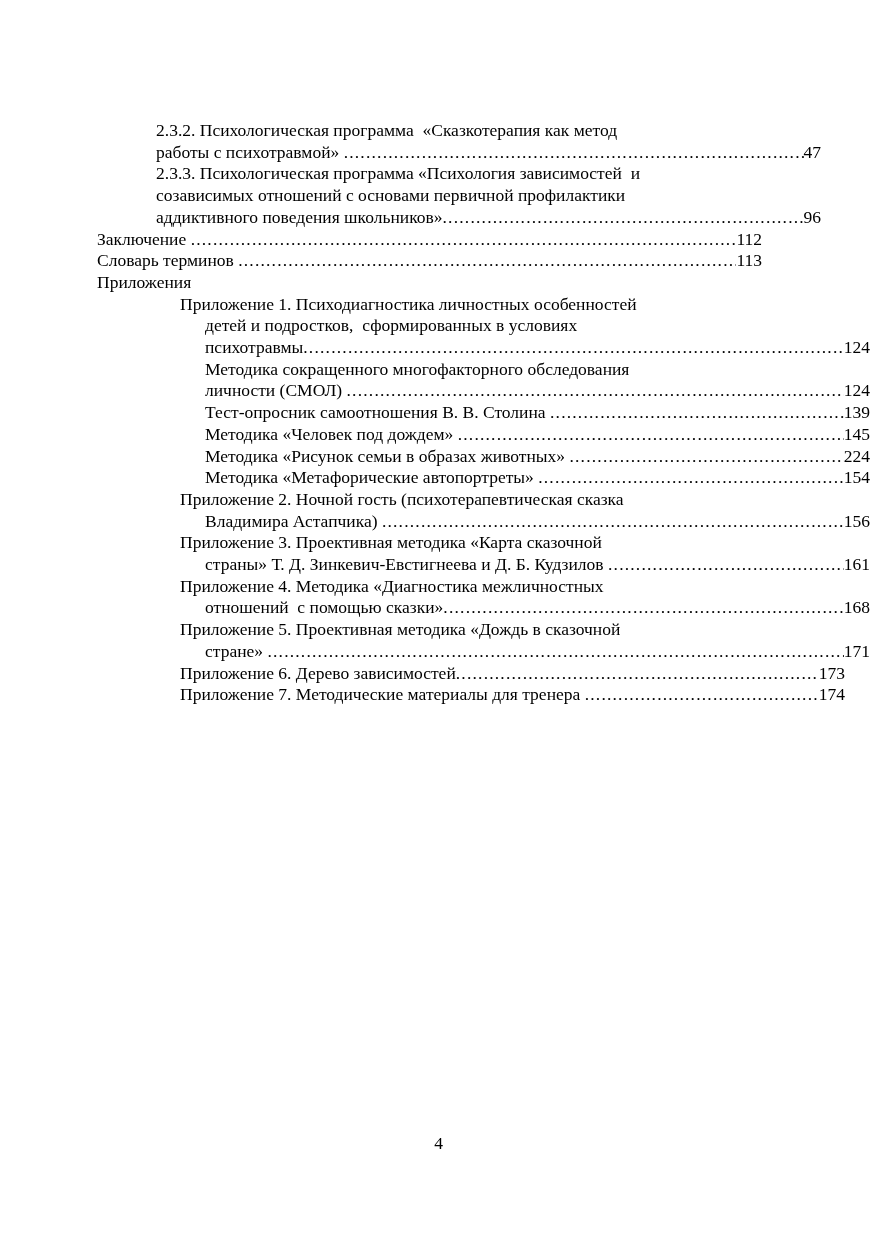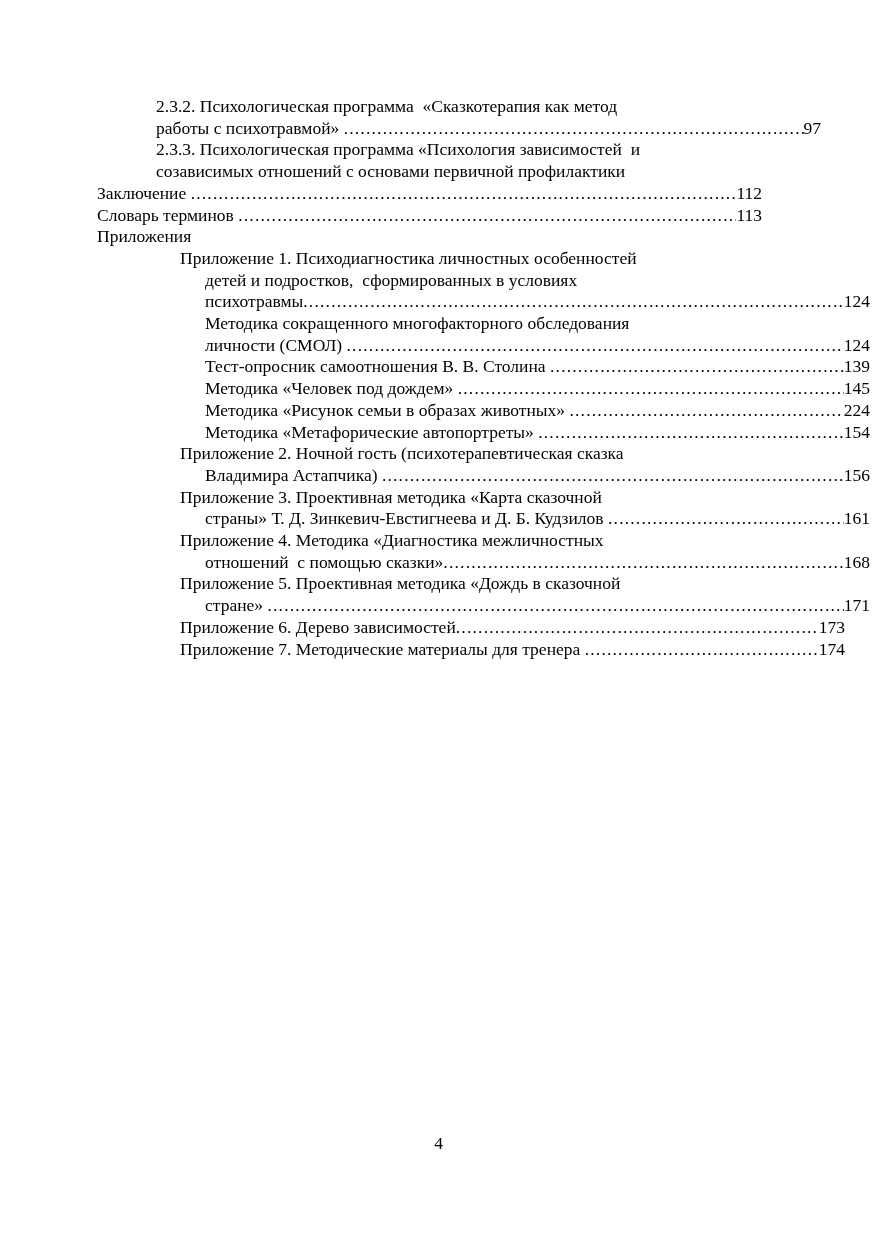--- a/index.html
+++ b/index.html
@@ -11,21 +11,21 @@
     height: 1240px;
     position: relative;
     background: #ffffff;
     font-family: "Liberation Serif", "DejaVu Serif", serif;
     color: #000000;
     overflow: hidden;
   }
   .toc {
     position: absolute;
     left: 97px;
-    top: 96px;
+    top: 120px;
     width: 665px;
     font-size: 17.5px;
     line-height: 21.7px;
   }
   .toc-line {
     display: flex;
     align-items: baseline;
     width: 100%;
   }
   .toc-text {
@@ -63,27 +63,32 @@
 </head>
 <body>
 
 <div class="toc">
     <div class="toc-line indent-1">
       <span class="toc-text">2.3.2. Психологическая программа  «Сказкотерапия как метод</span>
     </div>
     <div class="toc-line indent-1">
       <span class="toc-text">работы с психотравмой» </span>
       <span class="dots"></span>
-      <span class="pnum">97</span>
+      <span class="pnum">47</span>
     </div>
     <div class="toc-line indent-1">
       <span class="toc-text">2.3.3. Психологическая программа «Психология зависимостей  и</span>
     </div>
     <div class="toc-line indent-1">
       <span class="toc-text">созависимых отношений с основами первичной профилактики</span>
+    </div>
+    <div class="toc-line indent-1">
+      <span class="toc-text">аддиктивного поведения школьников»</span>
+      <span class="dots"></span>
+      <span class="pnum">96</span>
     </div>
     <div class="toc-line indent-0">
       <span class="toc-text">Заключение </span>
       <span class="dots"></span>
       <span class="pnum">112</span>
     </div>
     <div class="toc-line indent-0">
       <span class="toc-text">Словарь терминов </span>
       <span class="dots"></span>
       <span class="pnum">113</span>

